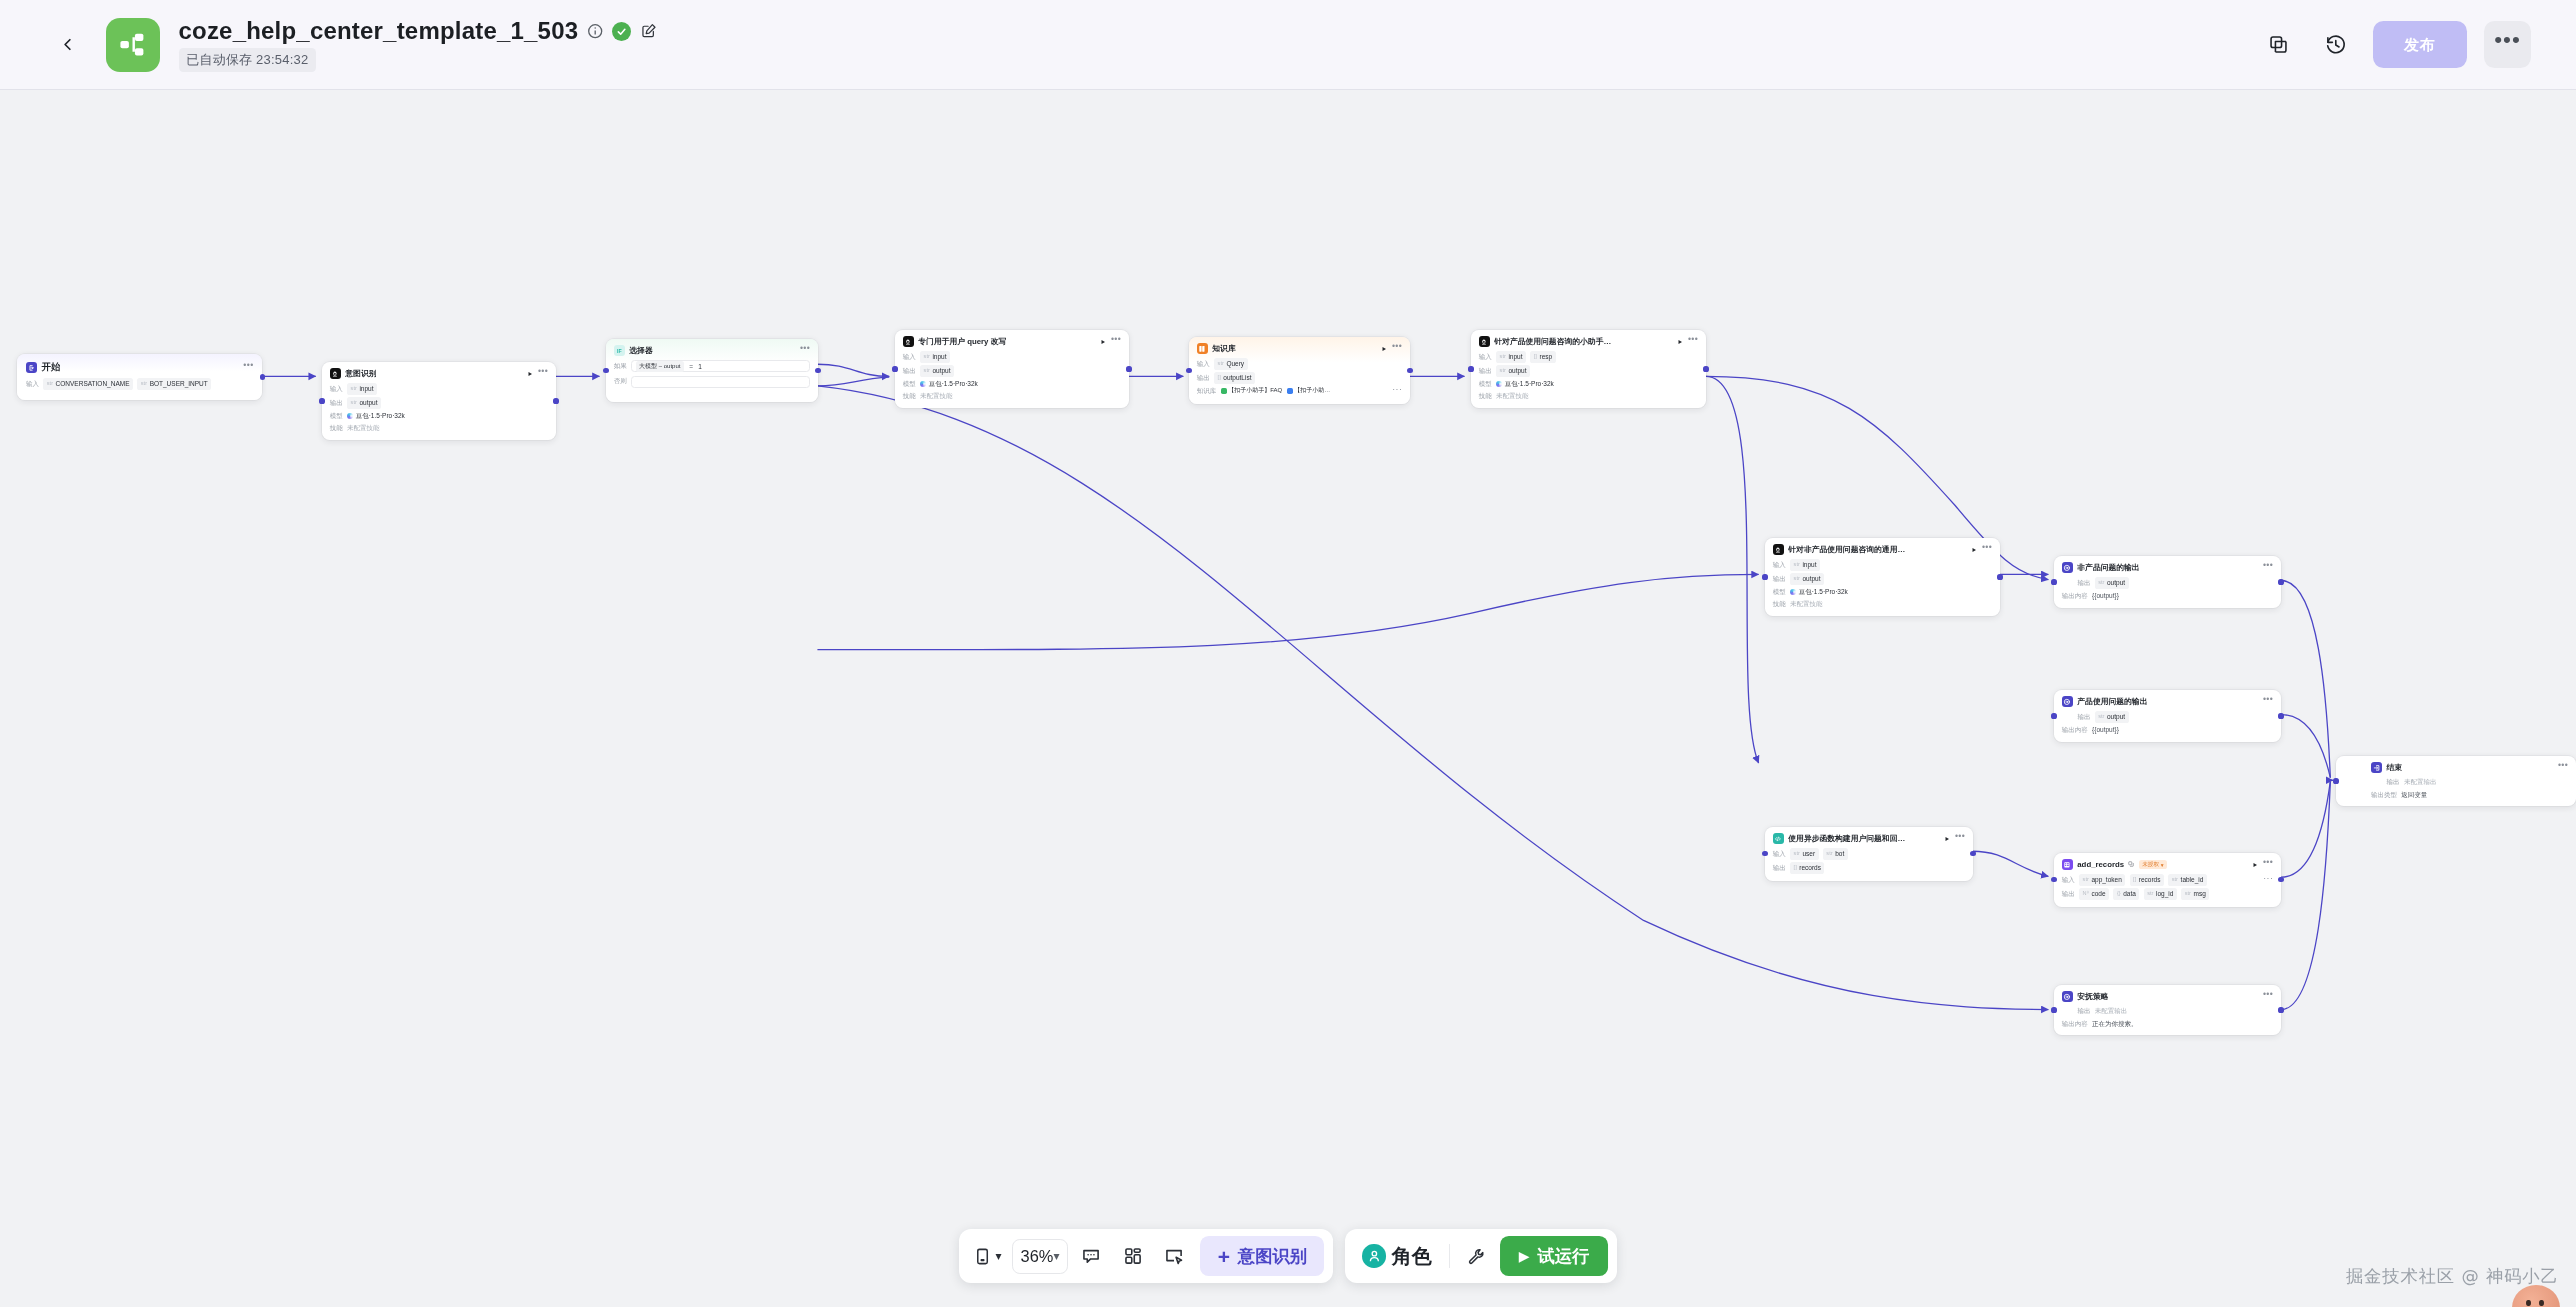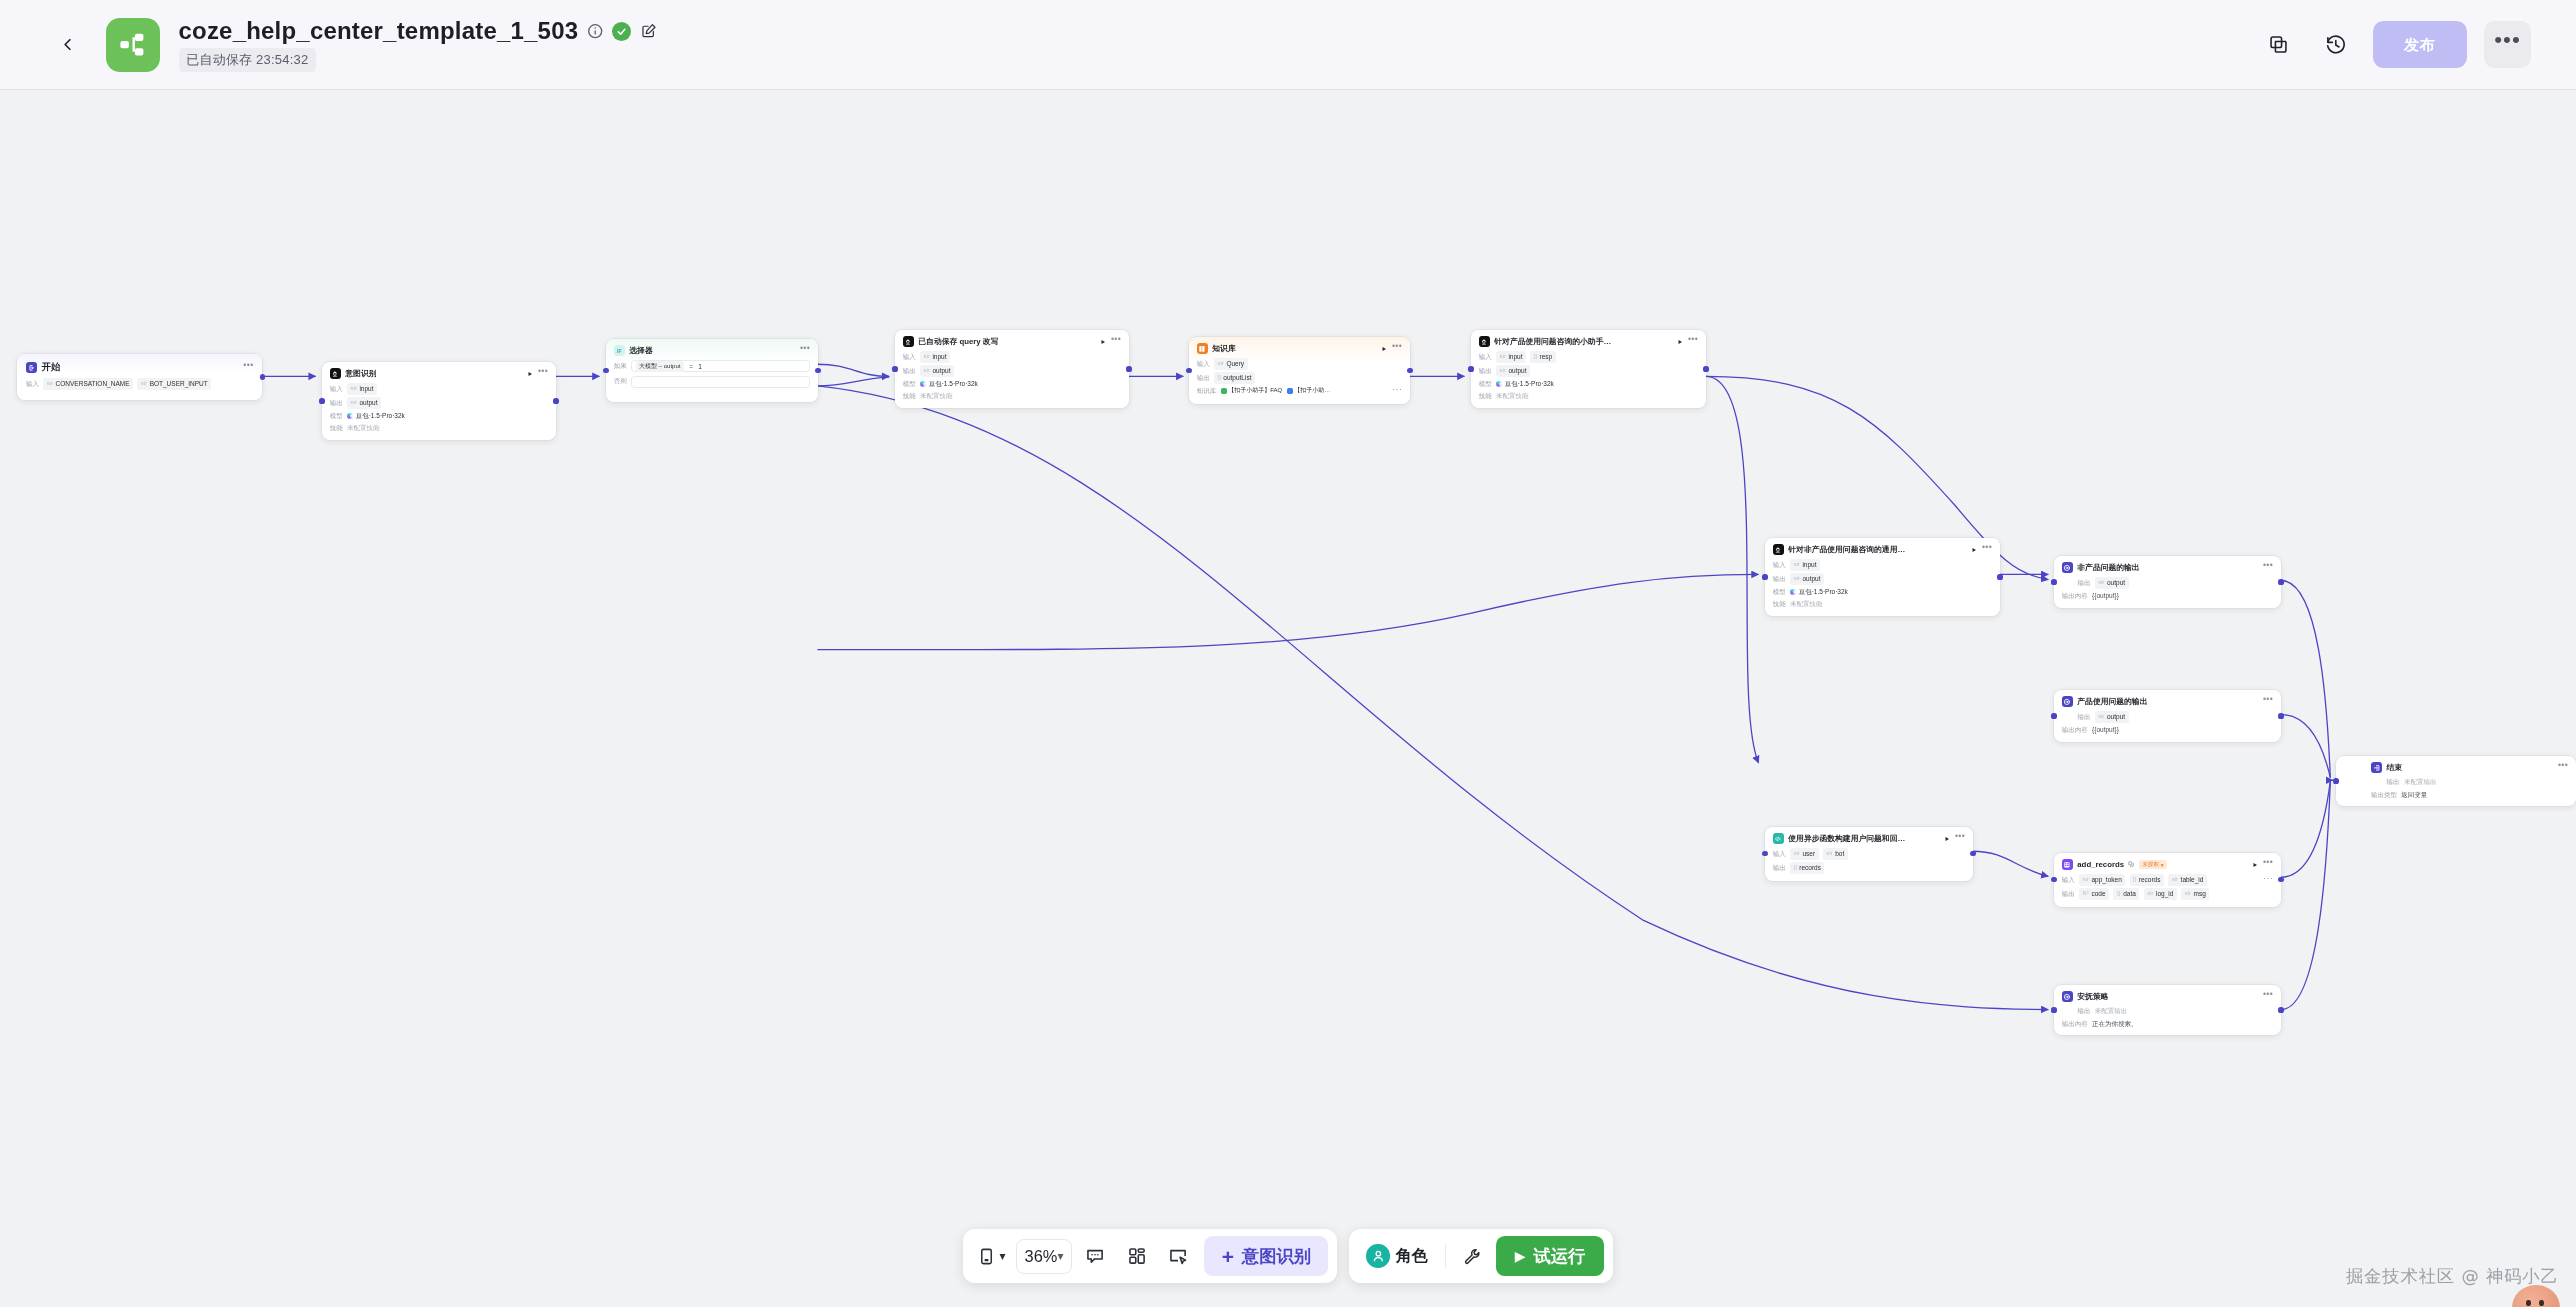--- a/index.html
+++ b/index.html
@@ -184,21 +184,21 @@
   .add-node-btn {
     background:#e9e7fd; color:#4b45c6;
     height: 40px; border-radius: 8.7px;
     display:flex; align-items:center; gap:7.8px;
     padding: 0 17.3px; font-size: 17.3px; font-weight: 600; cursor:pointer;
     margin-left: 3.5px;
   }
   .role-btn {
     display:flex; align-items:center; gap: 6px;
     height: 36px; padding: 0 8.7px; border-radius:7.8px; cursor:pointer;
-    font-size: 16px; font-weight: 600; color:#1f2329;
+    font-size: 20px; font-weight: 600; color:#1f2329;
   }
   .role-av { width:23.4px; height:23.4px; border-radius:50%; background:#17b3a3;
     display:flex; align-items:center; justify-content:center; }
   .bar-div { width:0.9px; height: 24px; background:#e8e9ec; margin: 0 3.5px; }
   .run-btn {
     background:#3bab4a; color:#fff; height: 40px; border-radius:8.7px;
     display:flex; align-items:center; gap: 7.8px; padding: 0 19px;
     font-size: 17.3px; font-weight: 600; cursor:pointer;
   }
 
@@ -429,21 +429,21 @@
       </div>
       <div class="node" style="left: 895px; top: 240px; width: 234px; min-height: 74px;">
         <div class="node-head">
           <span class="node-ic" style="background: rgb(17, 17, 17);">
             <svg width="7.8" height="7.8" viewBox="0 0 24 24" fill="#fff">
               <ellipse cx="12" cy="11" rx="5" ry="6.5"></ellipse>
               <ellipse cx="12" cy="12" rx="2.6" ry="3.4" fill="#111"></ellipse>
               <path d="M6 18h12v2H6z"></path>
             </svg>
           </span>
-          <span class="node-title">已自动保存 query 改写</span>
+          <span class="node-title">专门用于用户 query 改写</span>
           <div class="node-head-actions">
             <span class="play-ic">
               <svg width="6" height="6" viewBox="0 0 24 24" fill="#25282d">
                 <path d="M6 4l14 8-14 8z"></path>
               </svg>
             </span>
             <span class="dots-ic">•••</span>
           </div>
         </div>
         <div class="node-row">

